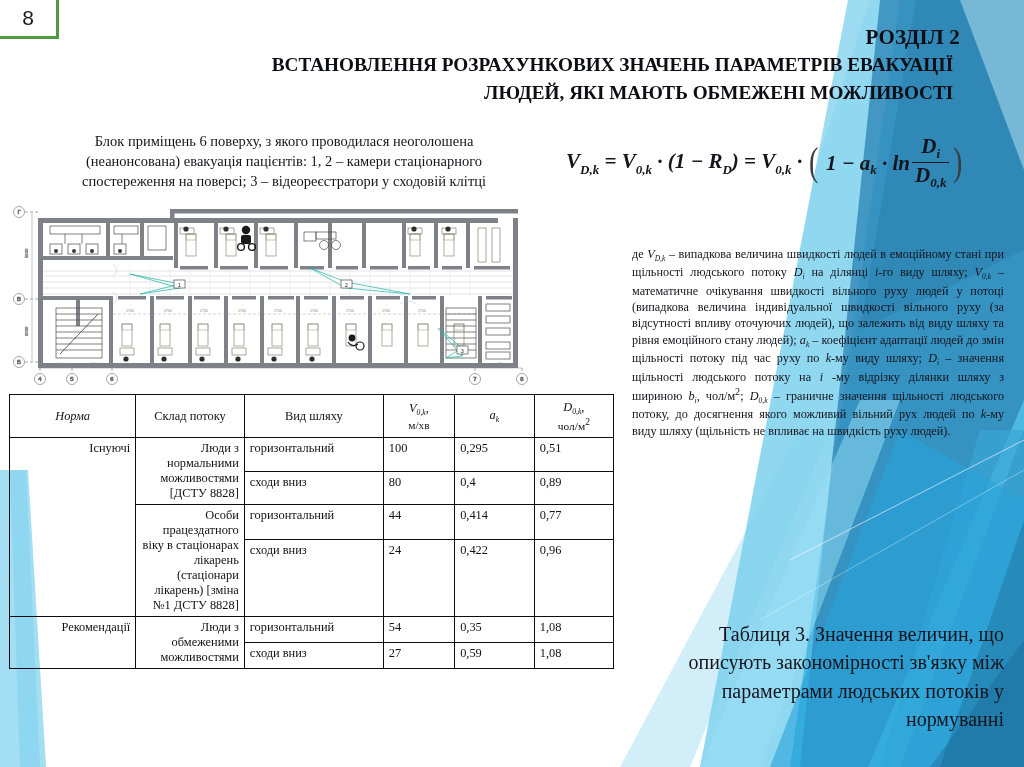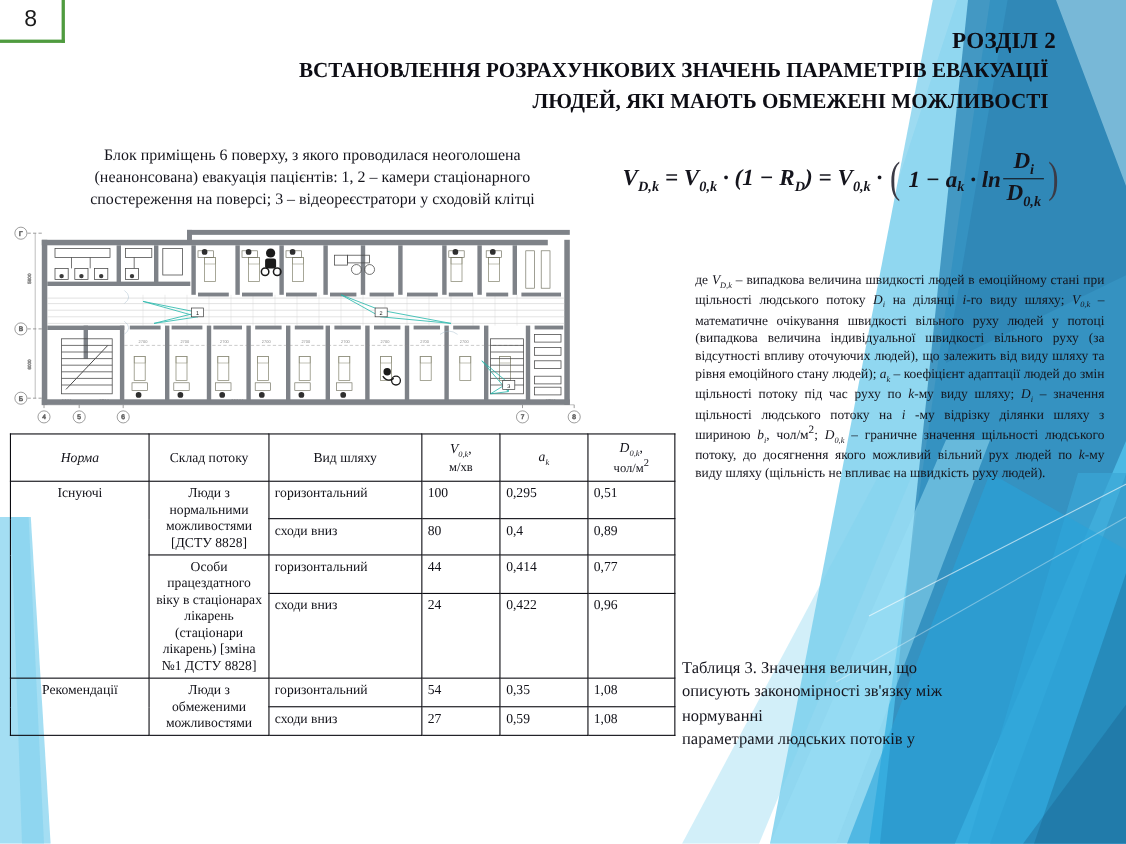--- a/index.html
+++ b/index.html
@@ -63,38 +63,38 @@
 
   
   .desc{
     position:absolute;left:632px;top:246px;width:372px;z-index:5;
     font-size:12.2px;line-height:1.33;text-align:justify;color:#14141c;
   }
   .desc i{font-style:italic;}
 
   
   .tbl-caption{
-    position:absolute;left:620px;top:598px;width:384px;z-index:5;
-    text-align:left;font-size:15px;line-height:1.42;color:#14141c;
+    position:absolute;left:620px;top:620px;width:384px;z-index:5;
+    text-align:right;font-size:20px;line-height:1.42;color:#14141c;
   }
 
   
   .tbl-wrap{position:absolute;left:9px;top:394px;width:605px;z-index:5;}
   table.data{
     border-collapse:collapse;width:605px;background:transparent;
     font-size:12.4px;color:#111118;
   }
   table.data th, table.data td{
     border:1.3px solid #0c0c12;
     padding:3px 5px;vertical-align:top;
     font-weight:normal;background:transparent;
   }
   table.data th{text-align:center;vertical-align:middle;padding:5px 4px;}
   .c-center{text-align:left;vertical-align:middle;}
-  .c-left{text-align:center;}
+  .c-left{text-align:right;}
   .strong{font-weight:bold;}
   .unit{display:block;font-size:11.4px;margin-top:1px;}
   .colw1{width:128px;font-style:italic;}
   .colw2{width:104px;}
   .colw3{width:140px;}
   .colw4{width:72px;}
   .colw5{width:80px;}
   .colw6{width:81px;}
   .cell-pad-tall{height:26px;}
   .vmid-cell{vertical-align:middle;}
@@ -168,22 +168,22 @@
     <span class="vmid">ln</span><span class="frac"><span class="num"><span>D</span><sub>i</sub></span><span class="den"><span>D</span><sub>0,k</sub></span></span><span class="paren">)</span>
   </div>
 
   <div class="desc">
     де <i>V<sub>D,k</sub></i> – випадкова величина швидкості людей в емоційному стані при щільності людського потоку <i>D<sub>i</sub></i> на ділянці <i>i</i>-го виду шляху; <i>V<sub>0,k</sub></i> – математичне очікування швидкості вільного руху людей у потоці (випадкова величина індивідуальної швидкості вільного руху (за відсутності впливу оточуючих людей), що залежить від виду шляху та рівня емоційного стану людей); <i>a<sub>k</sub></i> – коефіцієнт адаптації людей до змін щільності потоку під час руху по <i>k</i>-му виду шляху; <i>D<sub>i</sub></i> – значення щільності людського потоку на <i>i</i> -му відрізку ділянки шляху з шириною <i>b<sub>i</sub></i>, чол/м<sup>2</sup>; <i>D<sub>0,k</sub></i> – граничне значення щільності людського потоку, до досягнення якого можливий вільний рух людей по <i>k</i>-му виду шляху (щільність не впливає на швидкість руху людей).
   </div>
 
   <div class="tbl-caption">
     <div>Таблиця 3. Значення величин, що</div>
     <div>описують закономірності зв'язку між</div>
+    <div>параметрами людських потоків у</div>
     <div>нормуванні</div>
-    <div>параметрами людських потоків у</div>
   </div>
 
   <div class="tbl-wrap">
     <table class="data">
       <thead>
         <tr>
           <th class="colw1"><span>Норма</span></th>
           <th class="colw2"><span>Склад потоку</span></th>
           <th class="colw3"><span>Вид шляху</span></th>
           <th class="colw4"><i>V<sub>0,k</sub></i>,<span class="unit">м/хв</span></th>

